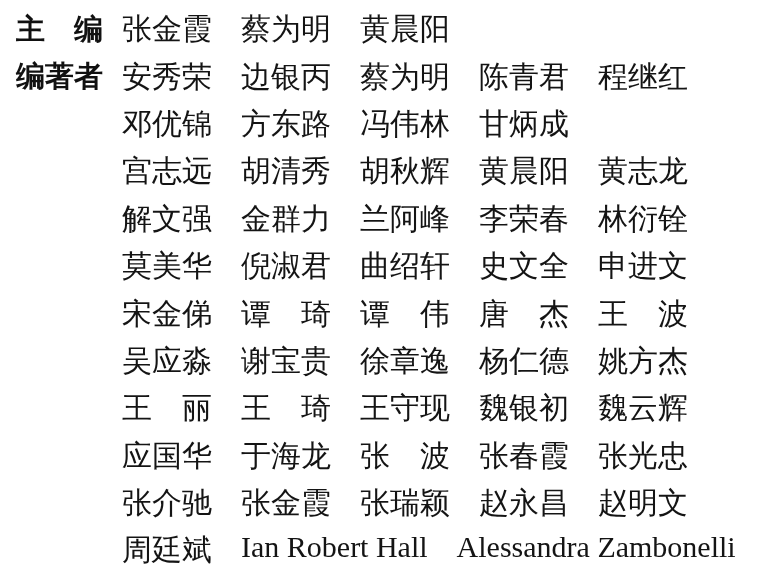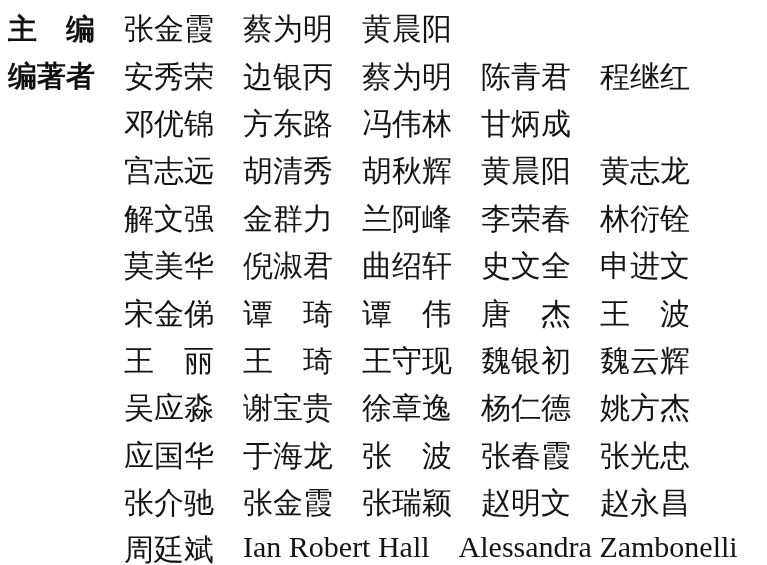--- a/index.html
+++ b/index.html
@@ -6,21 +6,21 @@
     margin: 0;
     padding: 0;
     background: #ffffff;
   }
   .page {
     position: relative;
     width: 767px;
     height: 565px;
     background: #ffffff;
     box-sizing: border-box;
-    padding: 6px 0 0 8px;
+    padding: 6px 0 0 16px;
     overflow: hidden;
     color: #141414;
   }
   .rows {
     display: flex;
     flex-direction: column;
   }
   .row {
     display: flex;
     align-items: center;
@@ -31,21 +31,21 @@
     flex: 0 0 96px;
     font-family: "Liberation Sans", sans-serif;
     font-weight: bold;
     font-size: 29px;
     letter-spacing: 0;
     color: #111111;
   }
   .names {
     display: flex;
     column-gap: 29px;
-    margin-left: 20px;
+    margin-left: 10px;
   }
   .name {
     font-family: "Liberation Serif", serif;
     font-size: 30px;
     color: #141414;
   }
 </style>
 </head>
 <body>
 
@@ -114,55 +114,55 @@
           <span class="name">宋金俤</span>
           <span class="name">谭　琦</span>
           <span class="name">谭　伟</span>
           <span class="name">唐　杰</span>
           <span class="name">王　波</span>
         </div>
       </div>
       <div class="row">
         <div class="label"></div>
         <div class="names">
+          <span class="name">吴应淼</span>
+          <span class="name">谢宝贵</span>
+          <span class="name">徐章逸</span>
+          <span class="name">杨仁德</span>
+          <span class="name">姚方杰</span>
+        </div>
+      </div>
+      <div class="row">
+        <div class="label"></div>
+        <div class="names">
           <span class="name">王　丽</span>
           <span class="name">王　琦</span>
           <span class="name">王守现</span>
           <span class="name">魏银初</span>
           <span class="name">魏云辉</span>
-        </div>
-      </div>
-      <div class="row">
-        <div class="label"></div>
-        <div class="names">
-          <span class="name">吴应淼</span>
-          <span class="name">谢宝贵</span>
-          <span class="name">徐章逸</span>
-          <span class="name">杨仁德</span>
-          <span class="name">姚方杰</span>
         </div>
       </div>
       <div class="row">
         <div class="label"></div>
         <div class="names">
           <span class="name">应国华</span>
           <span class="name">于海龙</span>
           <span class="name">张　波</span>
           <span class="name">张春霞</span>
           <span class="name">张光忠</span>
         </div>
       </div>
       <div class="row">
         <div class="label"></div>
         <div class="names">
           <span class="name">张介驰</span>
           <span class="name">张金霞</span>
           <span class="name">张瑞颖</span>
+          <span class="name">赵永昌</span>
           <span class="name">赵明文</span>
-          <span class="name">赵永昌</span>
         </div>
       </div>
       <div class="row">
         <div class="label"></div>
         <div class="names">
           <span class="name">周廷斌</span>
           <span class="name">Ian Robert Hall</span>
           <span class="name">Alessandra Zambonelli</span>
         </div>
       </div>

